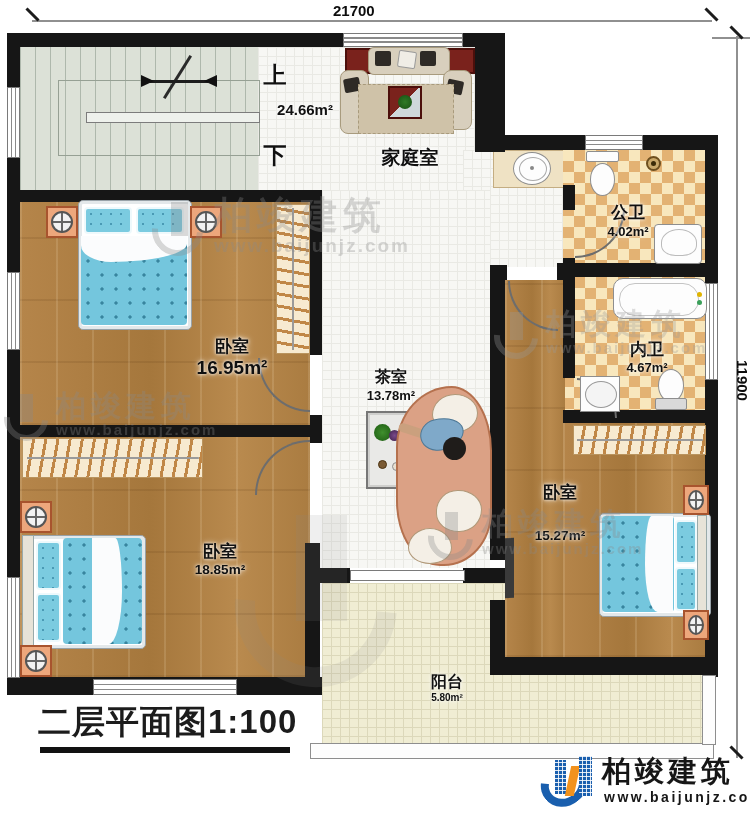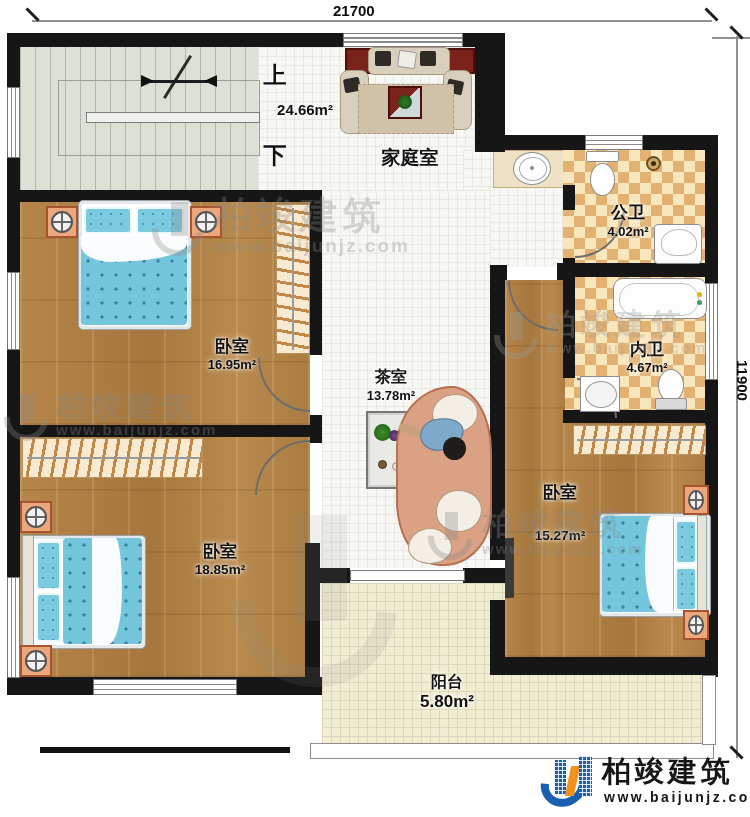--- a/index.html
+++ b/index.html
@@ -217,29 +217,29 @@
 
   <div class="rlabel" style="left:253px;top:60px;width:44px;font-size:23px;">上</div>
   <div class="rlabel" style="left:258px;top:101px;width:94px;font-size:15px;">24.66m²</div>
   <div class="rlabel" style="left:253px;top:140px;width:44px;font-size:23px;">下</div>
   <div class="rlabel" style="left:363px;top:145px;width:94px;font-size:19px;">家庭室</div>
   <div class="rlabel" style="left:597px;top:201px;width:62px;font-size:17px;">公卫</div>
   <div class="rlabel" style="left:592px;top:224px;width:72px;font-size:13px;">4.02m²</div>
   <div class="rlabel" style="left:616px;top:338px;width:62px;font-size:17px;">内卫</div>
   <div class="rlabel" style="left:611px;top:360px;width:72px;font-size:13px;">4.67m²</div>
   <div class="rlabel" style="left:196px;top:335px;width:72px;font-size:17px;">卧室</div>
-  <div class="rlabel" style="left:188px;top:357px;width:88px;font-size:13px;">16.95m²</div>
+  <div class="rlabel" style="left:188px;top:357px;width:88px;font-size:19px;">16.95m²</div>
   <div class="rlabel" style="left:360px;top:367px;width:62px;font-size:16px;">茶室</div>
   <div class="rlabel" style="left:352px;top:388px;width:78px;font-size:13px;">13.78m²</div>
   <div class="rlabel" style="left:524px;top:481px;width:72px;font-size:17px;">卧室</div>
   <div class="rlabel" style="left:516px;top:501px;width:88px;font-size:13.5px;margin-top:27px;">15.27m²</div>
   <div class="rlabel" style="left:184px;top:540px;width:72px;font-size:17px;">卧室</div>
   <div class="rlabel" style="left:176px;top:562px;width:88px;font-size:13.5px;">18.85m²</div>
   <div class="rlabel" style="left:419px;top:672px;width:56px;font-size:16px;">阳台</div>
-  <div class="rlabel" style="left:418px;top:692px;width:58px;font-size:17px;">5.80m²</div>
+  <div class="rlabel" style="left:418px;top:692px;width:58px;font-size:10px;">5.80m²</div>
 
   <div class="dimline" style="left:32px;top:20px;width:680px;height:2px;"></div>
   <div class="tick" style="left:24px;top:13px;"></div>
   <div class="tick" style="left:703px;top:13px;"></div>
   <div class="dimtext" style="left:328px;top:2px;">21700</div>
   <div class="dimline" style="left:712px;top:37px;width:38px;height:2px;"></div>
   <div class="dimline" style="left:736px;top:36px;width:2px;height:722px;"></div>
   <div class="tick" style="left:728px;top:31px;"></div>
   <div class="tick" style="left:728px;top:751px;"></div>
   <div class="dimtext" style="left:705px;top:372px;width:64px;text-align:center;transform:rotate(90deg);background:transparent;">11900</div>
@@ -284,20 +284,23 @@
       <span class="t2" style="font-size:15px;">www.baijunjz.com</span>
       </div>
   </div>
   <div class="wm" style="left:235px;top:505px;opacity:.13;">
     <div class="wm-ic" style="width:170px;height:170px;">
         <div class="sw" style="border-width:20px;"></div>
         <div class="bl"></div>
       </div>
   </div>
 
+  <div class="abs" style="left:38px;top:700px;font-size:33px;font-weight:600;color:#1c1c1c;letter-spacing:1px;">
+    <span>二层平面图</span><span>1:100</span>
+  </div>
   <div class="abs" style="left:40px;top:747px;width:250px;height:6px;background:#111;"></div>
 
   <div class="abs" style="left:540px;top:752px;width:58px;height:58px;">
     <div class="abs" style="left:0;top:10px;width:48px;height:44px;border:8px solid #1a5fae;border-top-color:transparent;border-right-color:transparent;border-radius:50%;transform:rotate(-40deg);box-sizing:border-box;"></div>
     <div class="bldg" style="left:15px;top:8px;width:11px;height:34px;background-color:#1a5fae;"></div>
     <div class="abs" style="left:28px;top:14px;width:9px;height:30px;background:#f2921d;transform:skewX(-12deg);"></div>
     <div class="bldg" style="left:39px;top:4px;width:13px;height:40px;background-color:#1a5fae;"></div>
   </div>
   <div class="abs" style="left:602px;top:752px;font-size:29px;font-weight:bold;color:#161616;letter-spacing:4px;">柏竣建筑</div>
   <div class="abs" style="left:604px;top:789px;font-size:14px;font-weight:bold;color:#161616;letter-spacing:2.5px;">www.baijunjz.com</div>

